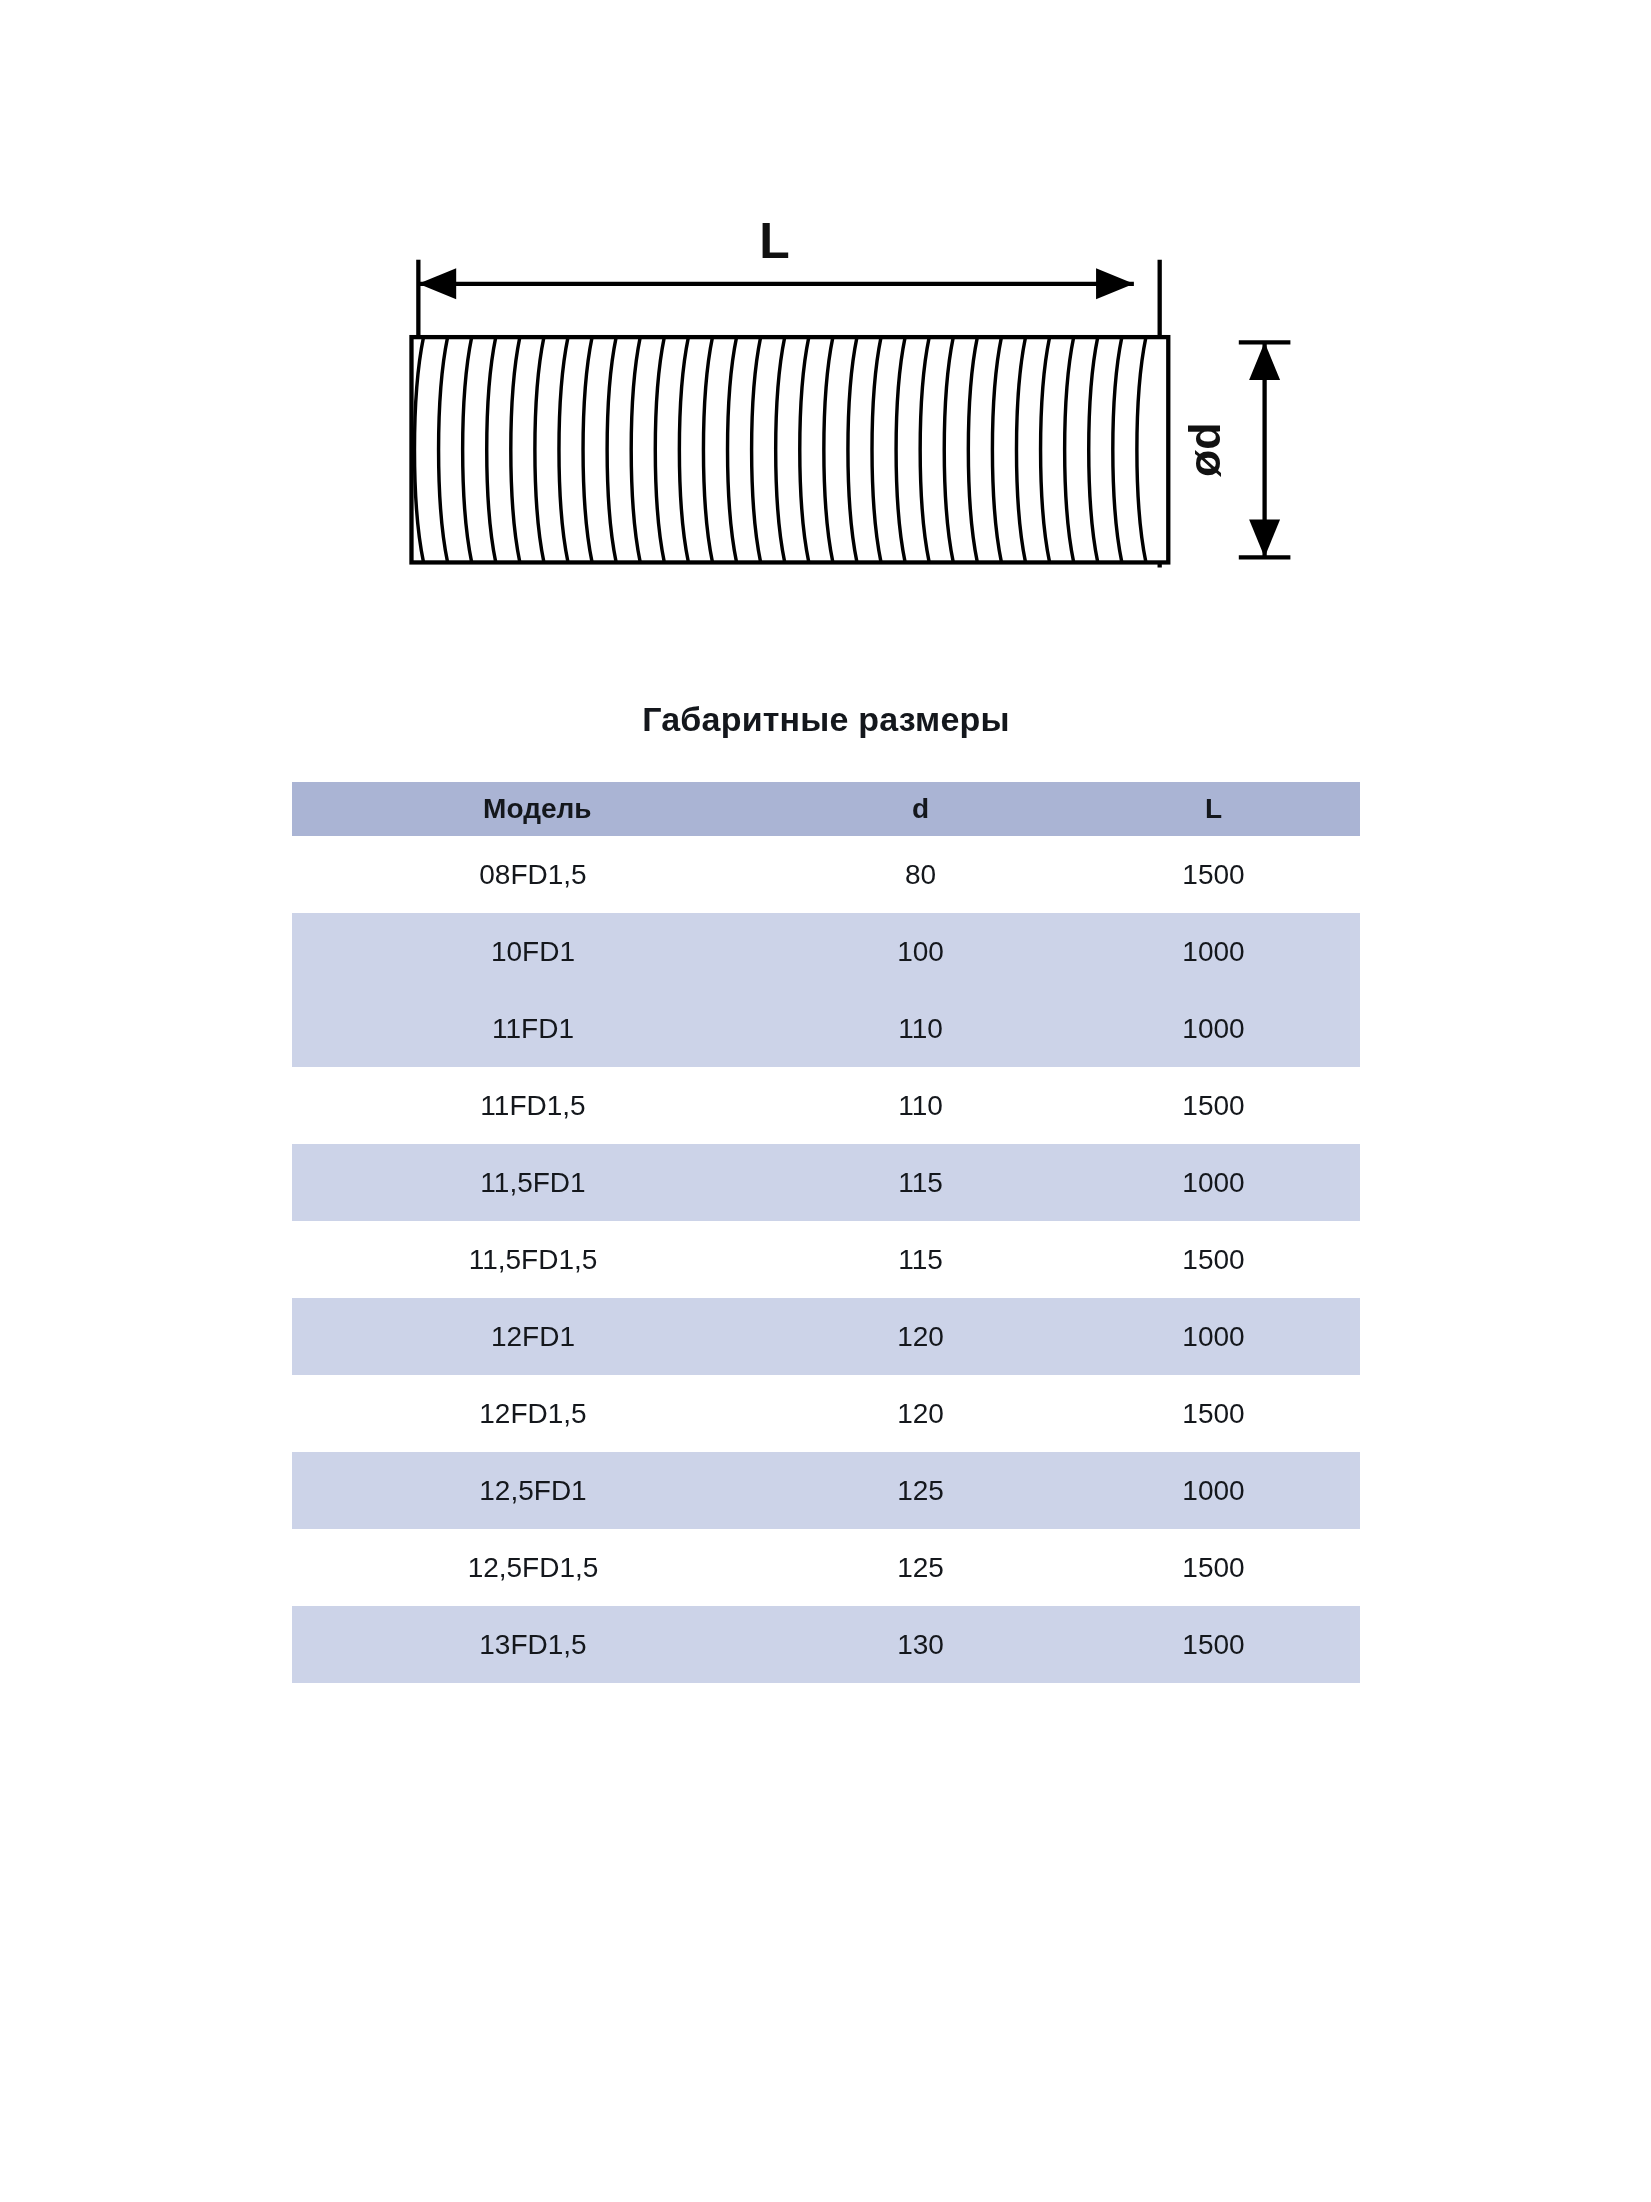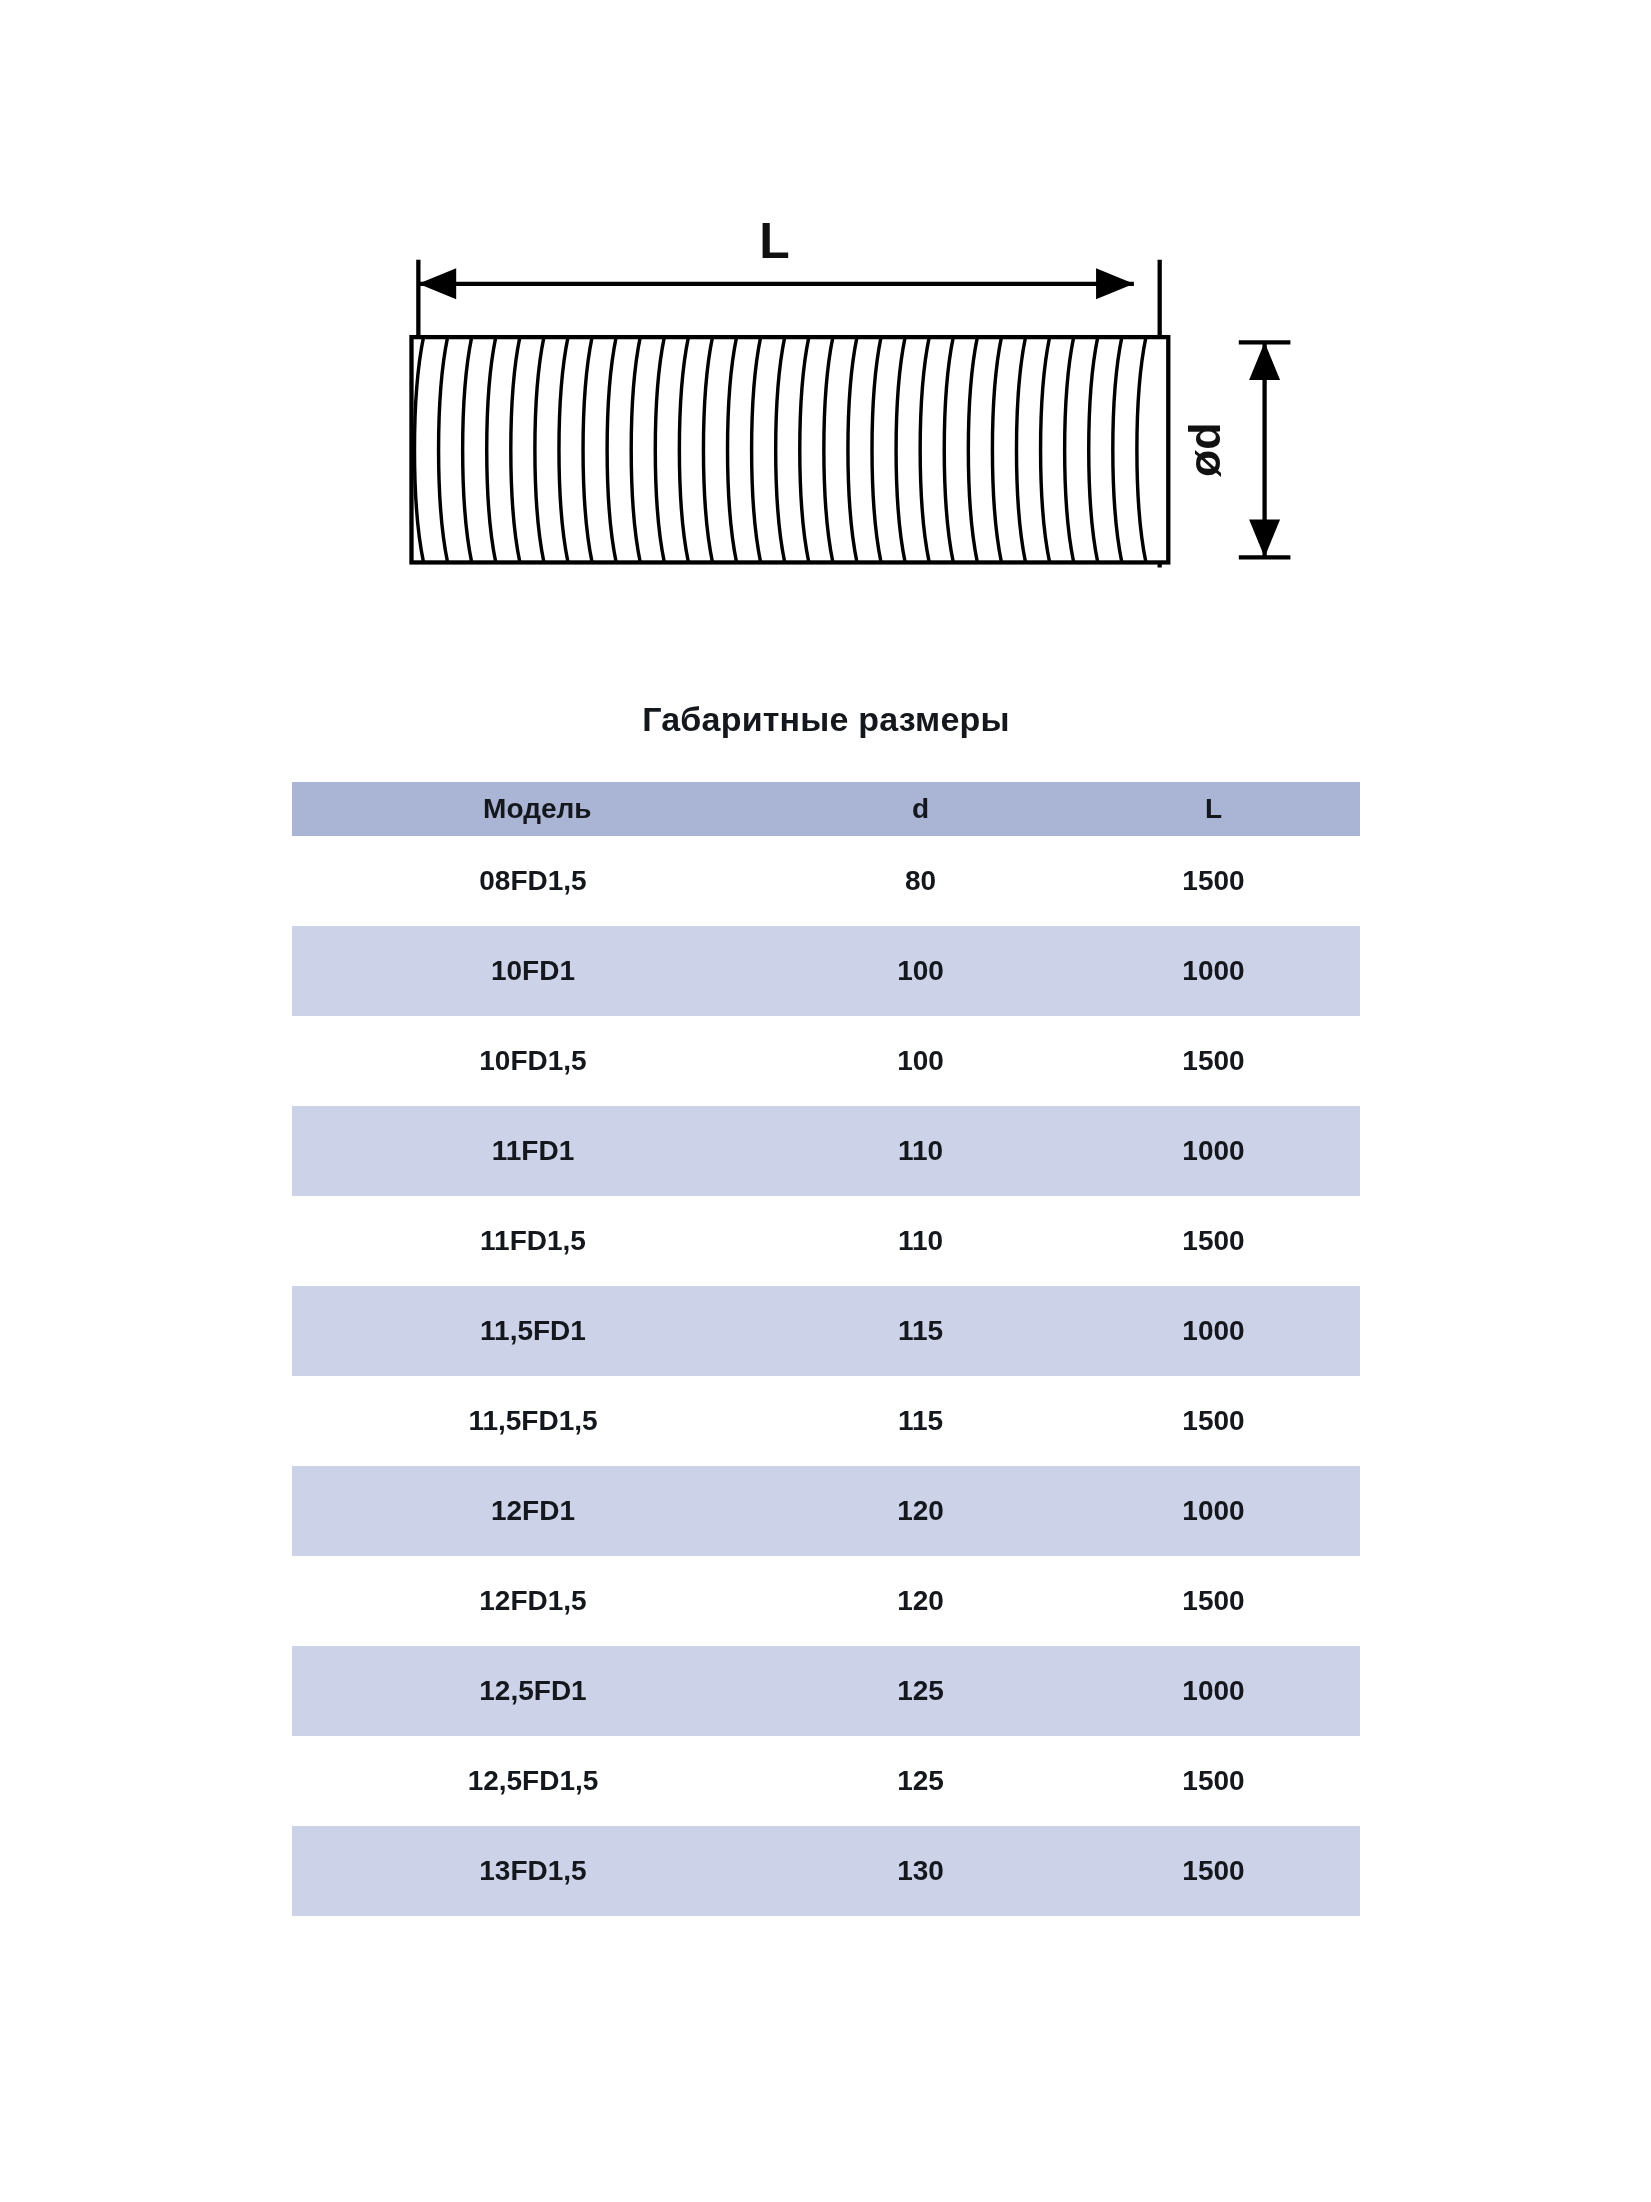--- a/index.html
+++ b/index.html
@@ -70,24 +70,24 @@
     height: 54px;
     padding: 0;
     text-align: center;
     vertical-align: middle;
   }
   .dim-table thead th.th-model {
     text-align: center;
     padding-left: 8.6px;
   }
   .dim-table tbody td {
-    height: 90px;
+    height: 77px;
     padding: 0;
     font-size: 28px;
-    font-weight: bold;
+    font-weight: normal;
     color: #14171c;
     text-align: center;
     vertical-align: middle;
   }
   .dim-table tbody tr.odd td {
     background: #ffffff;
   }
   .dim-table tbody tr.even td {
     background: #ccd3e8;
   }
@@ -183,25 +183,20 @@
         <tr class="odd">
           <td class="cell-model">08FD1,5</td>
           <td>80</td>
           <td>1500</td>
         </tr>
         <tr class="even">
           <td class="cell-model">10FD1</td>
           <td>100</td>
           <td>1000</td>
         </tr>
-        <tr class="odd">
-          <td class="cell-model">10FD1,5</td>
-          <td>100</td>
-          <td>1500</td>
-        </tr>
         <tr class="even">
           <td class="cell-model">11FD1</td>
           <td>110</td>
           <td>1000</td>
         </tr>
         <tr class="odd">
           <td class="cell-model">11FD1,5</td>
           <td>110</td>
           <td>1500</td>
         </tr>

